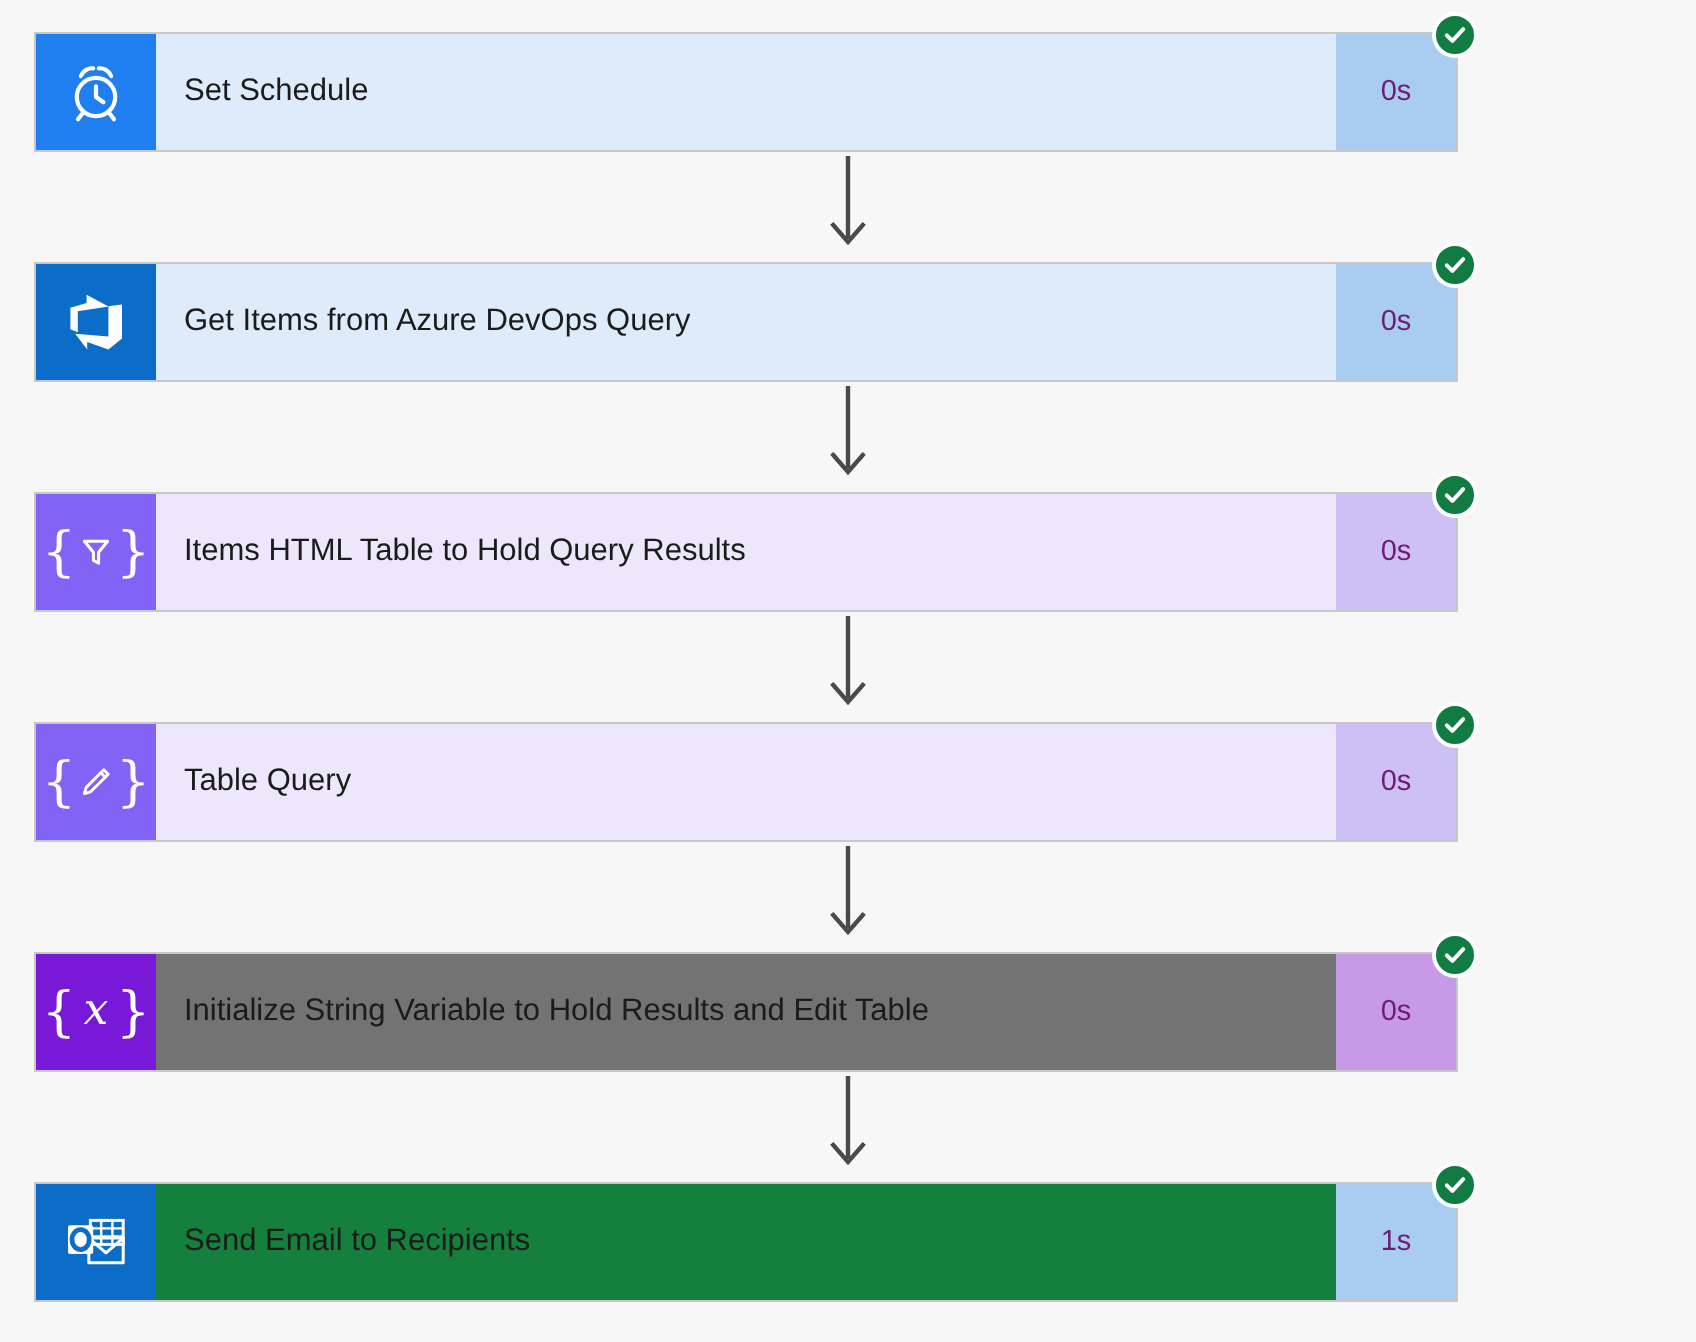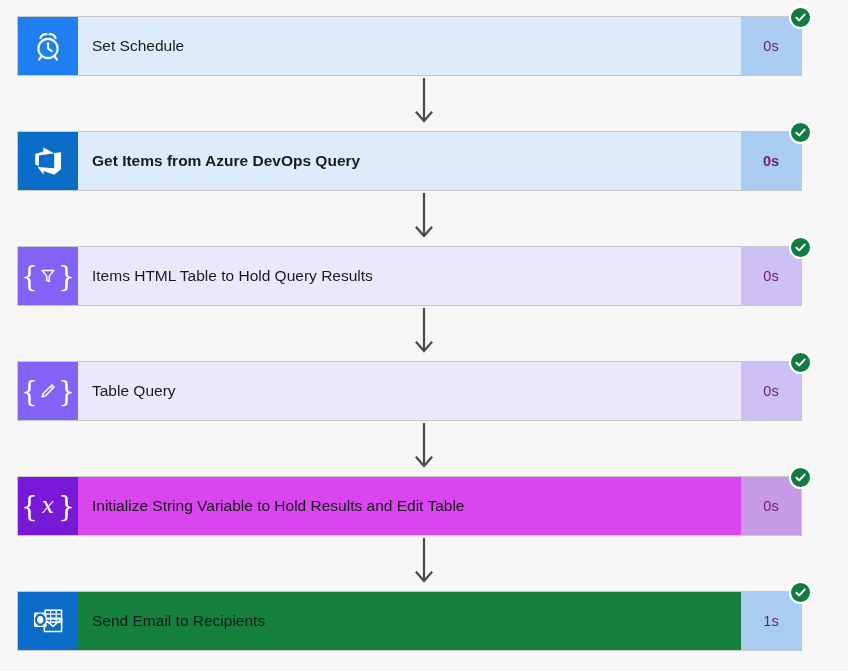--- a/index.html
+++ b/index.html
@@ -18,21 +18,21 @@
   #flow {
     position: relative;
     width: 848px;
     height: 671px;
   }
 
   
   .node {
     position: absolute;
     left: 17px;
-    width: 785px;
+    width: 712px;
     height: 60px;
     box-sizing: border-box;
     border: 1px solid #c8c8c8;
     display: flex;
     align-items: stretch;
     background: #ffffff;
   }
 
   .node-icon {
     width: 60px;
@@ -174,21 +174,21 @@
       <div class="node-body" style="background: rgb(221, 235, 250);">
         <span class="node-title">Set Schedule</span>
       </div>
       <div class="node-duration" style="background: rgb(169, 205, 240);">0s</div>
       <div class="status-badge" style="background: rgb(16, 124, 65);">
         <svg width="13" height="13" viewBox="0 0 13 13">
           <path d="M2.4 6.7 L5.2 9.4 L10.6 3.6" fill="none" stroke="#ffffff" stroke-width="2" stroke-linecap="round" stroke-linejoin="round"></path>
         </svg>
       </div>
     </div>
-    <div class="node" style="top: 131px; border-color: rgb(200, 200, 200); font-weight: bold;">
+    <div class="node" style="top: 131px; border-color: rgb(200, 200, 200);">
       <div class="node-icon" style="background: rgb(11, 109, 199);">
         <svg width="32" height="32" viewBox="0 0 32 32" class="glyph">
           <path d="M29 7.3 V24.2 L22.2 29.8 L11.6 26.0 V29.7 L5.6 21.9 L22.2 23.2 V8.1 Z" fill="#ffffff"></path>
           <path d="M22.3 8.2 L11.3 2.4 V6.5 L3.2 8.9 L3.2 19.6 L6.9 21.1 V10.6 Z" fill="#ffffff"></path>
         </svg>
       </div>
       <div class="node-body" style="background: rgb(221, 235, 250);">
         <span class="node-title">Get Items from Azure DevOps Query</span>
       </div>
       <div class="node-duration" style="background: rgb(169, 205, 240);">0s</div>
@@ -248,21 +248,21 @@
     <div class="node" style="top: 476px; border-color: rgb(200, 200, 200);">
       <div class="node-icon" style="background: rgb(119, 25, 214);">
         <span class="codeicon">
           <span class="brace">{</span>
           <span class="mid">
             <span class="varx">x</span>
           </span>
           <span class="brace">}</span>
         </span>
       </div>
-      <div class="node-body" style="background: #d946ef;">
+      <div class="node-body" style="background: #737373;">
         <span class="node-title">Initialize String Variable to Hold Results and Edit Table</span>
       </div>
       <div class="node-duration" style="background: rgb(199, 154, 232);">0s</div>
       <div class="status-badge" style="background: rgb(16, 124, 65);">
         <svg width="13" height="13" viewBox="0 0 13 13">
           <path d="M2.4 6.7 L5.2 9.4 L10.6 3.6" fill="none" stroke="#ffffff" stroke-width="2" stroke-linecap="round" stroke-linejoin="round"></path>
         </svg>
       </div>
     </div>
     <div class="node" style="top: 591px; border-color: rgb(200, 200, 200);">

